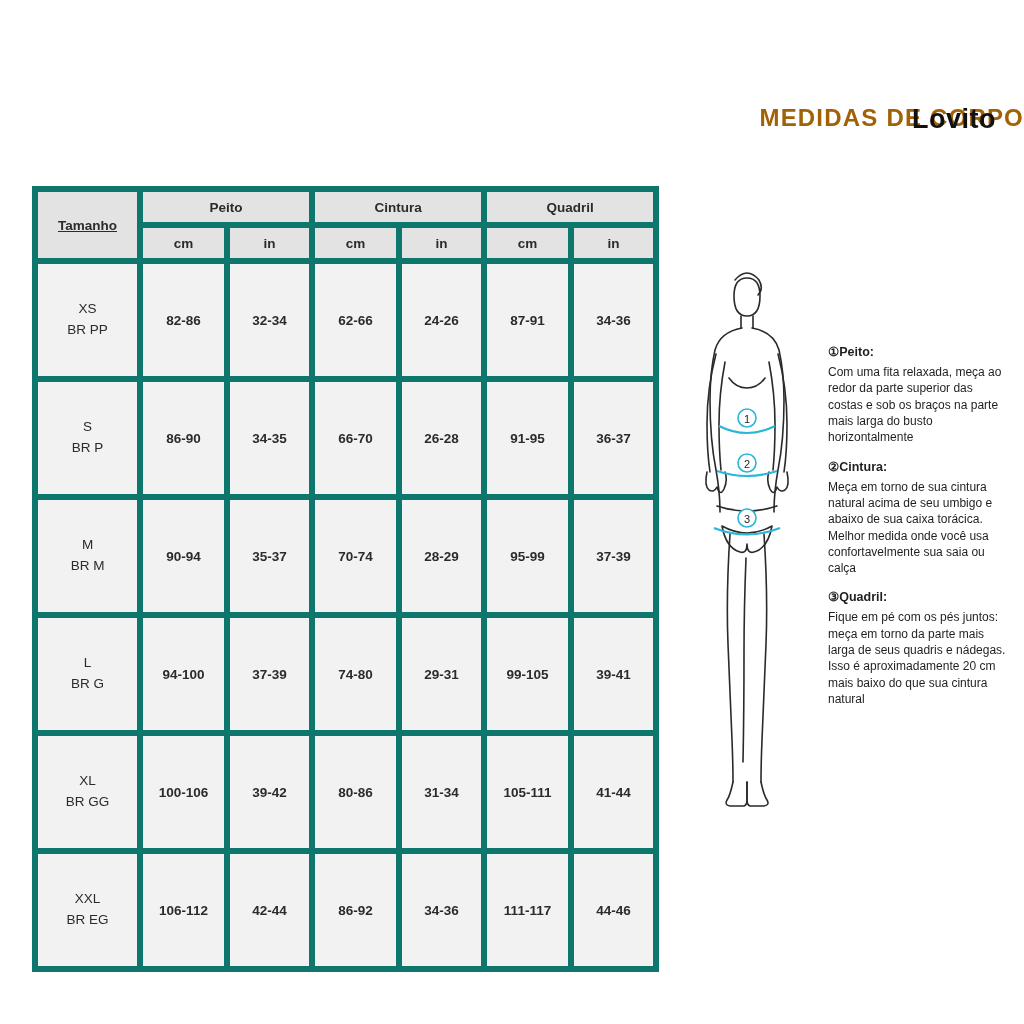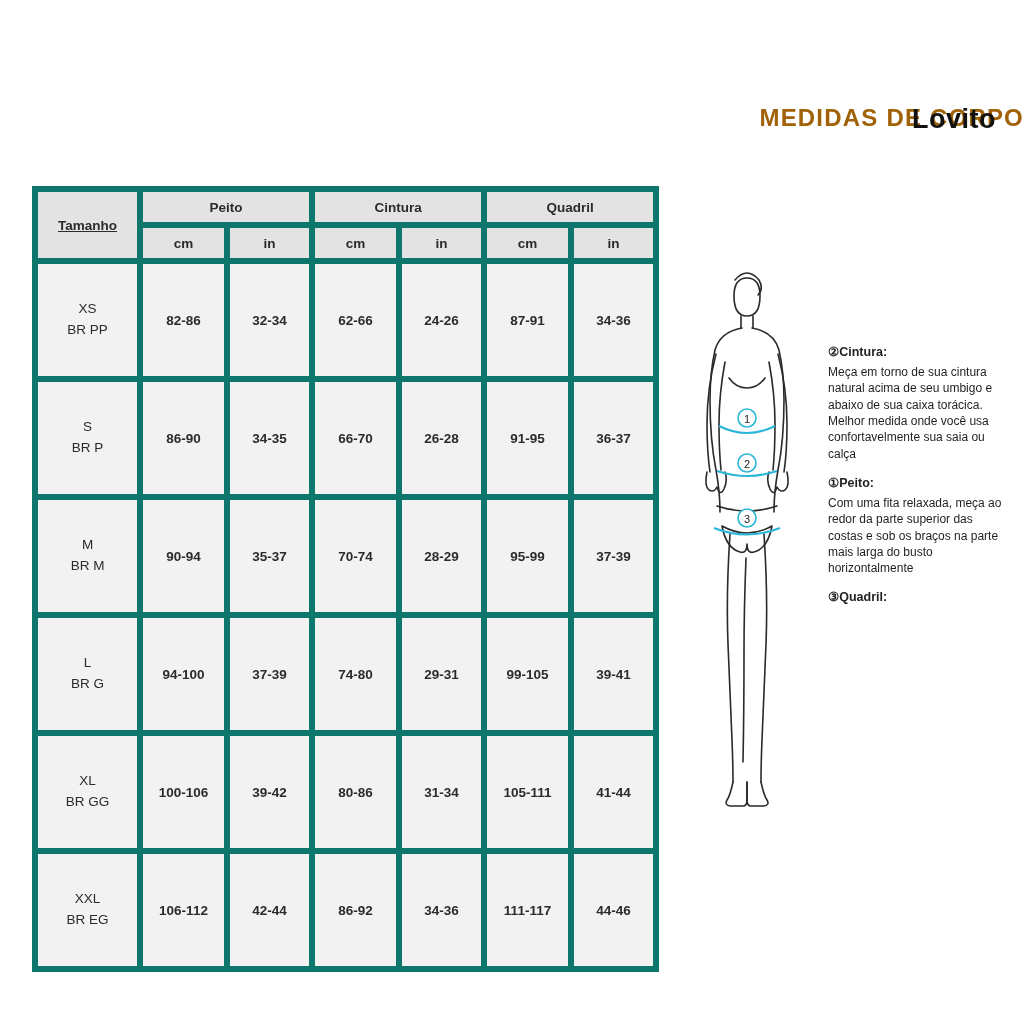--- a/index.html
+++ b/index.html
@@ -292,25 +292,26 @@
         <text x="75" y="209.5" text-anchor="middle" font-family="Liberation Sans, sans-serif" font-size="11" fill="#1f1f1f">2</text>
 
         <circle cx="75" cy="260" r="9" fill="#ffffff" stroke="#29b6d8" stroke-width="1.6"></circle>
         <text x="75" y="264.5" text-anchor="middle" font-family="Liberation Sans, sans-serif" font-size="11" fill="#1f1f1f">3</text>
       </g>
     </svg>
   </div>
 
   <div class="notes">
     <div class="note-block">
+      <div class="note-head">①Peito:</div>
+      <div class="note-body">Com uma fita relaxada, meça ao redor da parte superior das costas e sob os braços na parte mais larga do busto horizontalmente</div>
+    </div>
+    <div class="note-block">
       <div class="note-head">②Cintura:</div>
       <div class="note-body">Meça em torno de sua cintura natural acima de seu umbigo e abaixo de sua caixa torácica. Melhor medida onde você usa confortavelmente sua saia ou calça</div>
     </div>
     <div class="note-block">
-      <div class="note-head">①Peito:</div>
-      <div class="note-body">Com uma fita relaxada, meça ao redor da parte superior das costas e sob os braços na parte mais larga do busto horizontalmente</div>
-    </div>
-    <div class="note-block">
       <div class="note-head">③Quadril:</div>
+      <div class="note-body">Fique em pé com os pés juntos: meça em torno da parte mais larga de seus quadris e nádegas. Isso é aproximadamente 20 cm mais baixo do que sua cintura natural</div>
     </div>
   </div>
 
 </div>
 
 </body></html>

